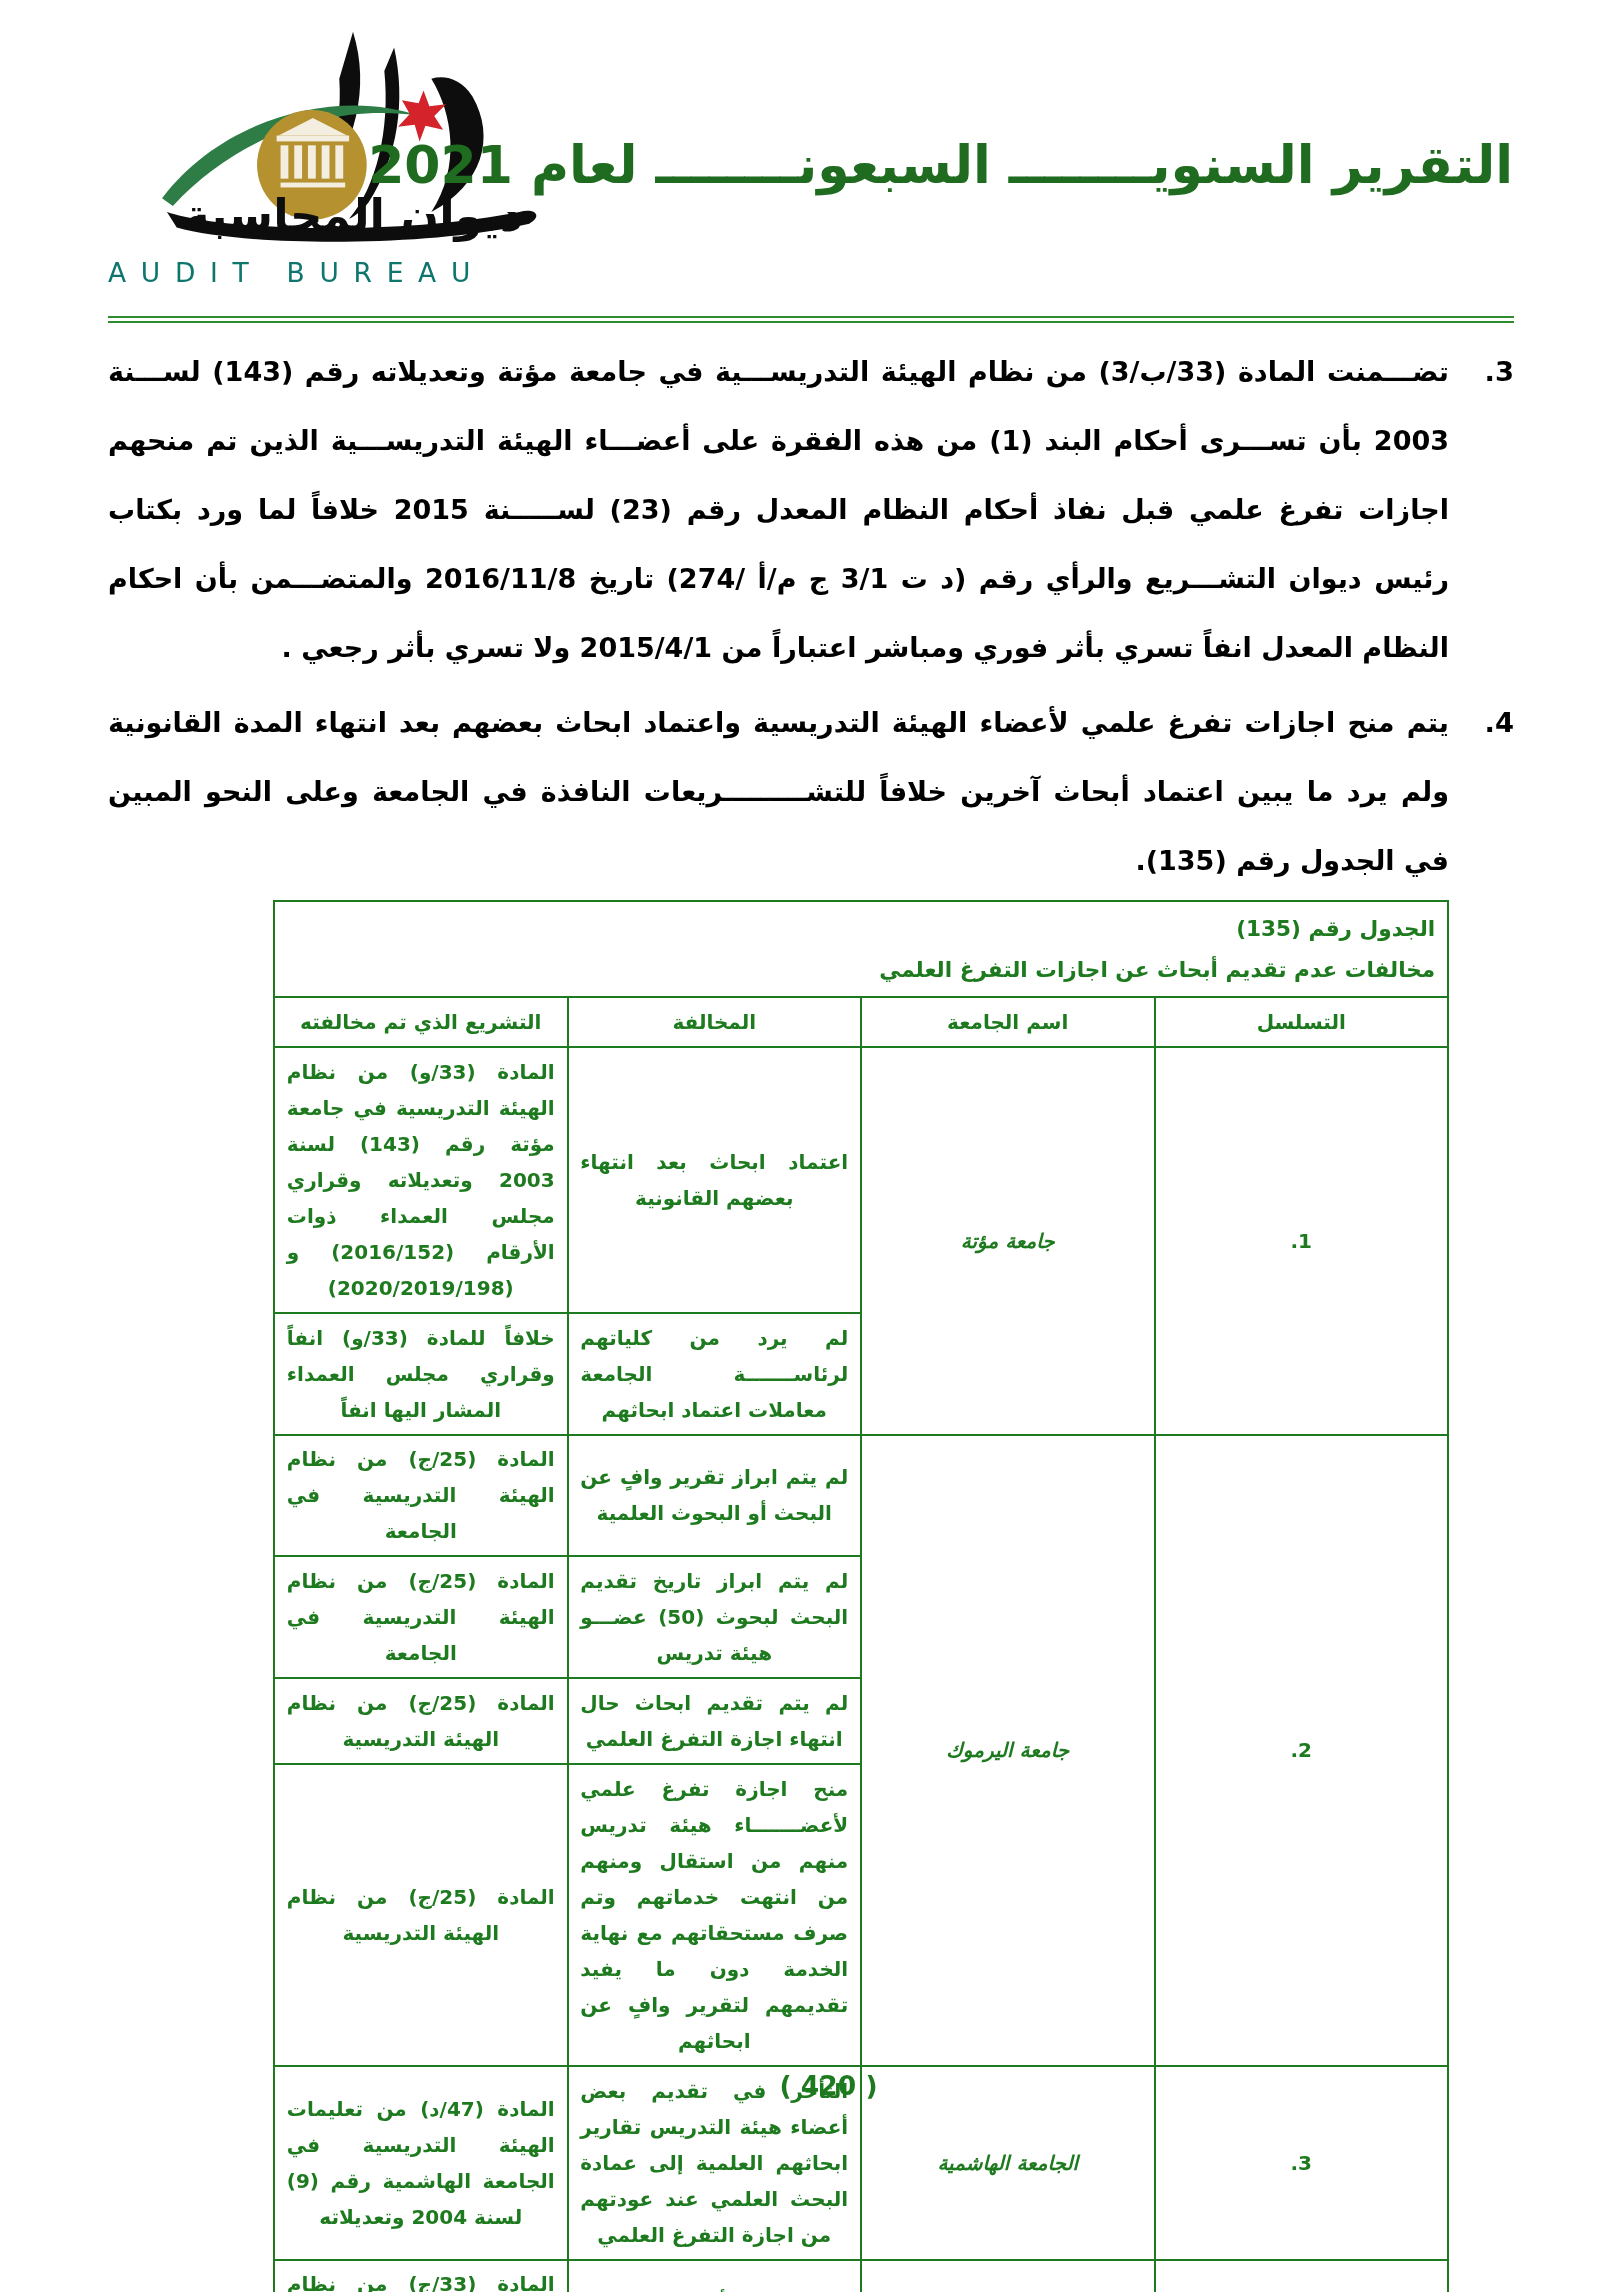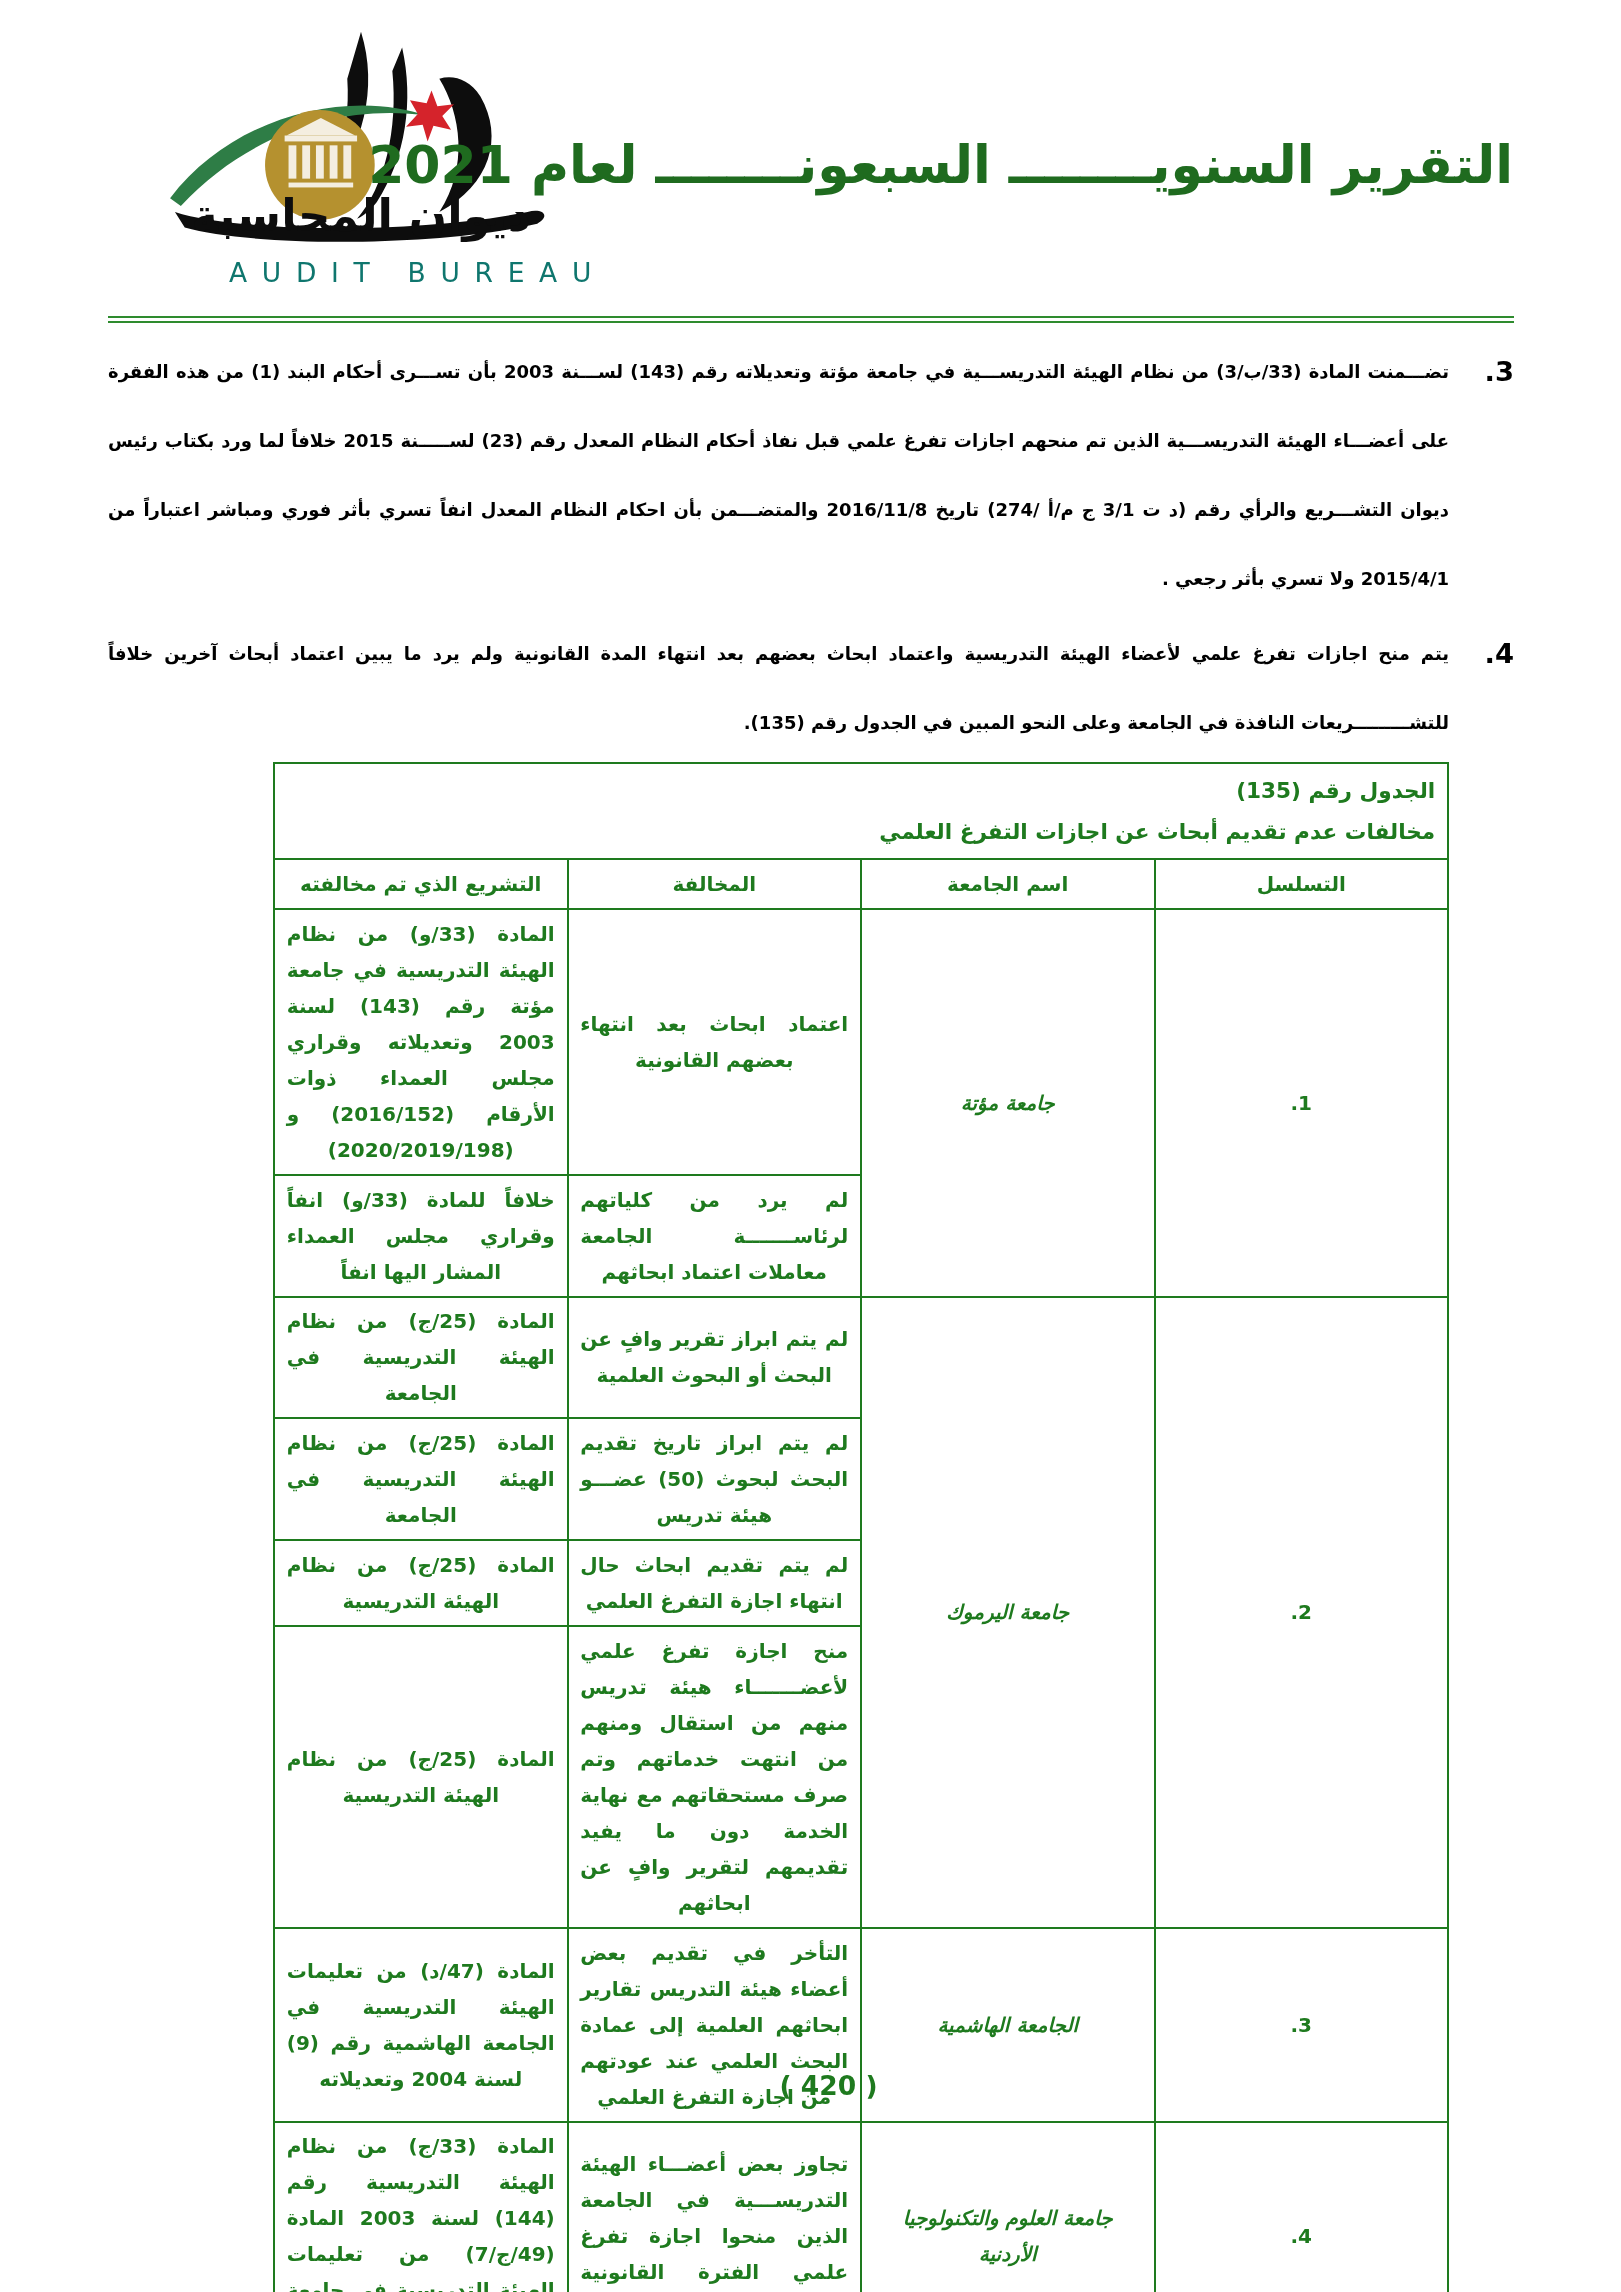--- a/index.html
+++ b/index.html
@@ -4,21 +4,21 @@
 <style>
   html,body{margin:0;padding:0;background:#ffffff;}
   body{
     width:1621px;height:2293px;position:relative;
     font-family:"DejaVu Sans",sans-serif;
     -webkit-font-smoothing:antialiased;
     overflow:hidden;
   }
   
   .header{position:relative;height:323px;}
-  .logo-block{position:absolute;right:auto;left:116px;top:19.6px;width:490px;direction:ltr;text-align:right;}
+  .logo-block{position:absolute;right:auto;left:108px;top:19.6px;width:490px;direction:ltr;text-align:left;}
   .logo-art{display:block;margin:0 auto;}
   .logo-latin{
     font-size:26.5px;letter-spacing:14.7px;color:#0f766e;font-weight:normal;
     margin-top:2px;direction:ltr;
   }
   .report-title{
     position:absolute;left:auto;right:108px;top:135px;width:745px;
     text-align:left;color:#1f6b1f;font-weight:bold;font-size:52px;
     direction:rtl;white-space:nowrap;
   }
@@ -27,21 +27,21 @@
     border-top:2.9px solid #2e8b2e;border-bottom:2px solid #2e8b2e;
   }
   
   .content{padding:13.7px 107px 0 108px;direction:rtl;}
   .para{display:flex;direction:rtl;margin:0 0 5.9px 0;}
   .para .num{
     flex:0 0 65px;font-size:27.4px;font-weight:bold;color:#000;
     line-height:69px;text-align:right;
   }
   .para .ptext{
-    flex:1 1 auto;font-size:18px;font-weight:bold;color:#000;
+    flex:1 1 auto;font-size:27px;font-weight:bold;color:#000;
     line-height:69px;text-align:justify;text-justify:inter-word;
   }
   
   .tbl-wrap{margin:5.9px 65px 0 0;}
   table.gtable{
     width:1176px;border-collapse:collapse;table-layout:fixed;
     direction:rtl;
   }
   table.gtable td,table.gtable th{
     border:2px solid #1e7a1e;color:#1e7a1e;font-weight:bold;

